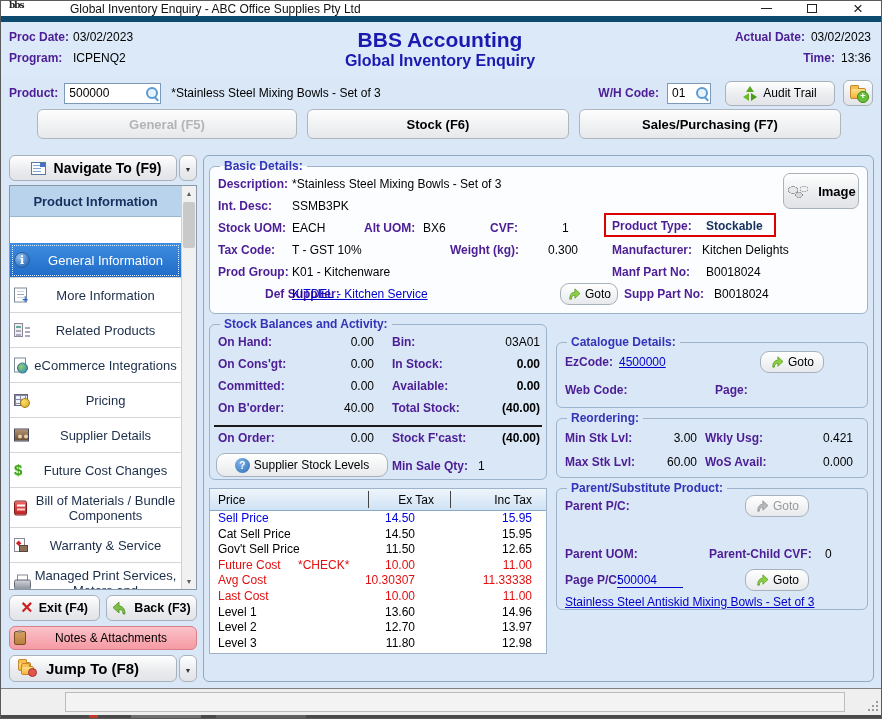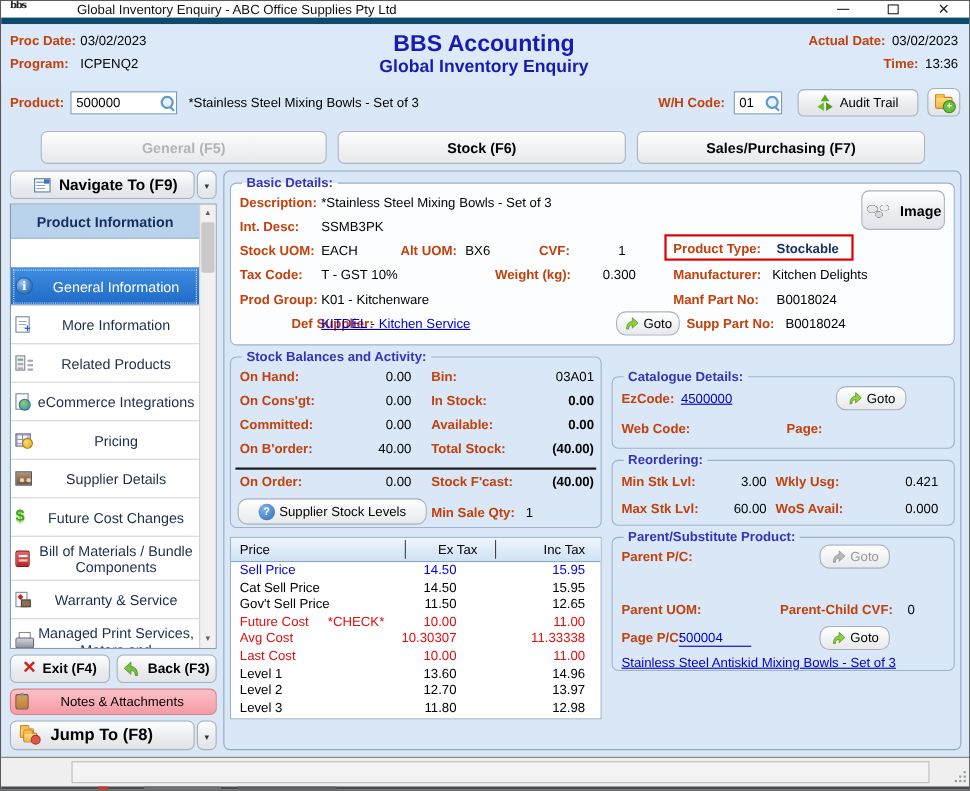--- a/index.html
+++ b/index.html
@@ -20,21 +20,21 @@
   .glyph-min { width:11px; height:0; border-top:1px solid #222; display:block; }
   .glyph-max { width:10px; height:9px; border:1px solid #222; display:block; }
   .glyph-close::before { content:"\00D7"; font-size:17px; color:#222; line-height:1; }
 
   
   .band { height:55px; background:#dbe9f8; display:flex; padding:6px 10px 0 8px; flex:0 0 auto; }
   .band-left, .band-right { width:210px; display:flex; flex-direction:column; gap:7px; padding-top:2px; }
   .band-center { flex:1; text-align:center; }
   .band-row { display:flex; }
   .band-right .band-row { justify-content:flex-end; }
-  .lbl { font-weight:bold; color:#c2410c; }
+  .lbl { font-weight:bold; color:#4c1d95; }
   .val { color:#000; }
   .band-left .lbl { width:64px; }
   .band-right .lbl { margin-right:6px; }
   .app-title { color:#1a1ab0; font-weight:bold; font-size:21px; line-height:23px; }
   .screen-title { color:#1a1ab0; font-weight:bold; font-size:16px; line-height:19px; }
 
   
   .product-row { height:32px; display:flex; align-items:center; padding:0 8px; flex:0 0 auto; }
   .input-wrap { position:relative; display:inline-flex; align-items:center; }
   .txt-input { height:21px; border:1px solid #7a99b8; background:#fff; font-family:inherit;
@@ -71,21 +71,21 @@
                        background:#6abf3a; border:1px solid #3f8a18; border-radius:50%; color:#fff;
                        font-size:9px; line-height:8px; text-align:center; font-weight:bold; }
   .folders-stack { position:relative; width:18px; height:14px; display:inline-block; }
   .folders-stack .folder { position:absolute; width:13px; height:9px; }
   .folders-stack .folder:nth-child(1){ left:0; top:0; }
   .folders-stack .folder:nth-child(2){ left:3px; top:4px; }
   .folders-stack::after { content:""; position:absolute; right:-1px; bottom:-1px; width:7px; height:7px;
                           background:#e2574c; border-radius:50%; border:1px solid #a33; }
 
   
-  .tabs-row { height:40px; display:flex; align-items:flex-end; padding:0 10px 0 36px; gap:10px; flex:0 0 auto; }
+  .tabs-row { height:40px; display:flex; align-items:flex-start; padding:0 10px 0 36px; gap:10px; flex:0 0 auto; }
   .tab-btn { height:30px; font-weight:bold; font-size:13px; border-radius:6px;
              background:linear-gradient(#fdfdfd,#e6e8eb); border:1px solid #b0b6bd;
              display:flex; align-items:center; justify-content:center; cursor:pointer; }
   .tab-general { width:260px; color:#b4b4b4; }
   .tab-stock { width:262px; color:#000; }
   .tab-sales { width:262px; color:#000; }
 
   
   .body { flex:1 1 auto; display:flex; padding:6px 0 0 8px; overflow:hidden; }
 

